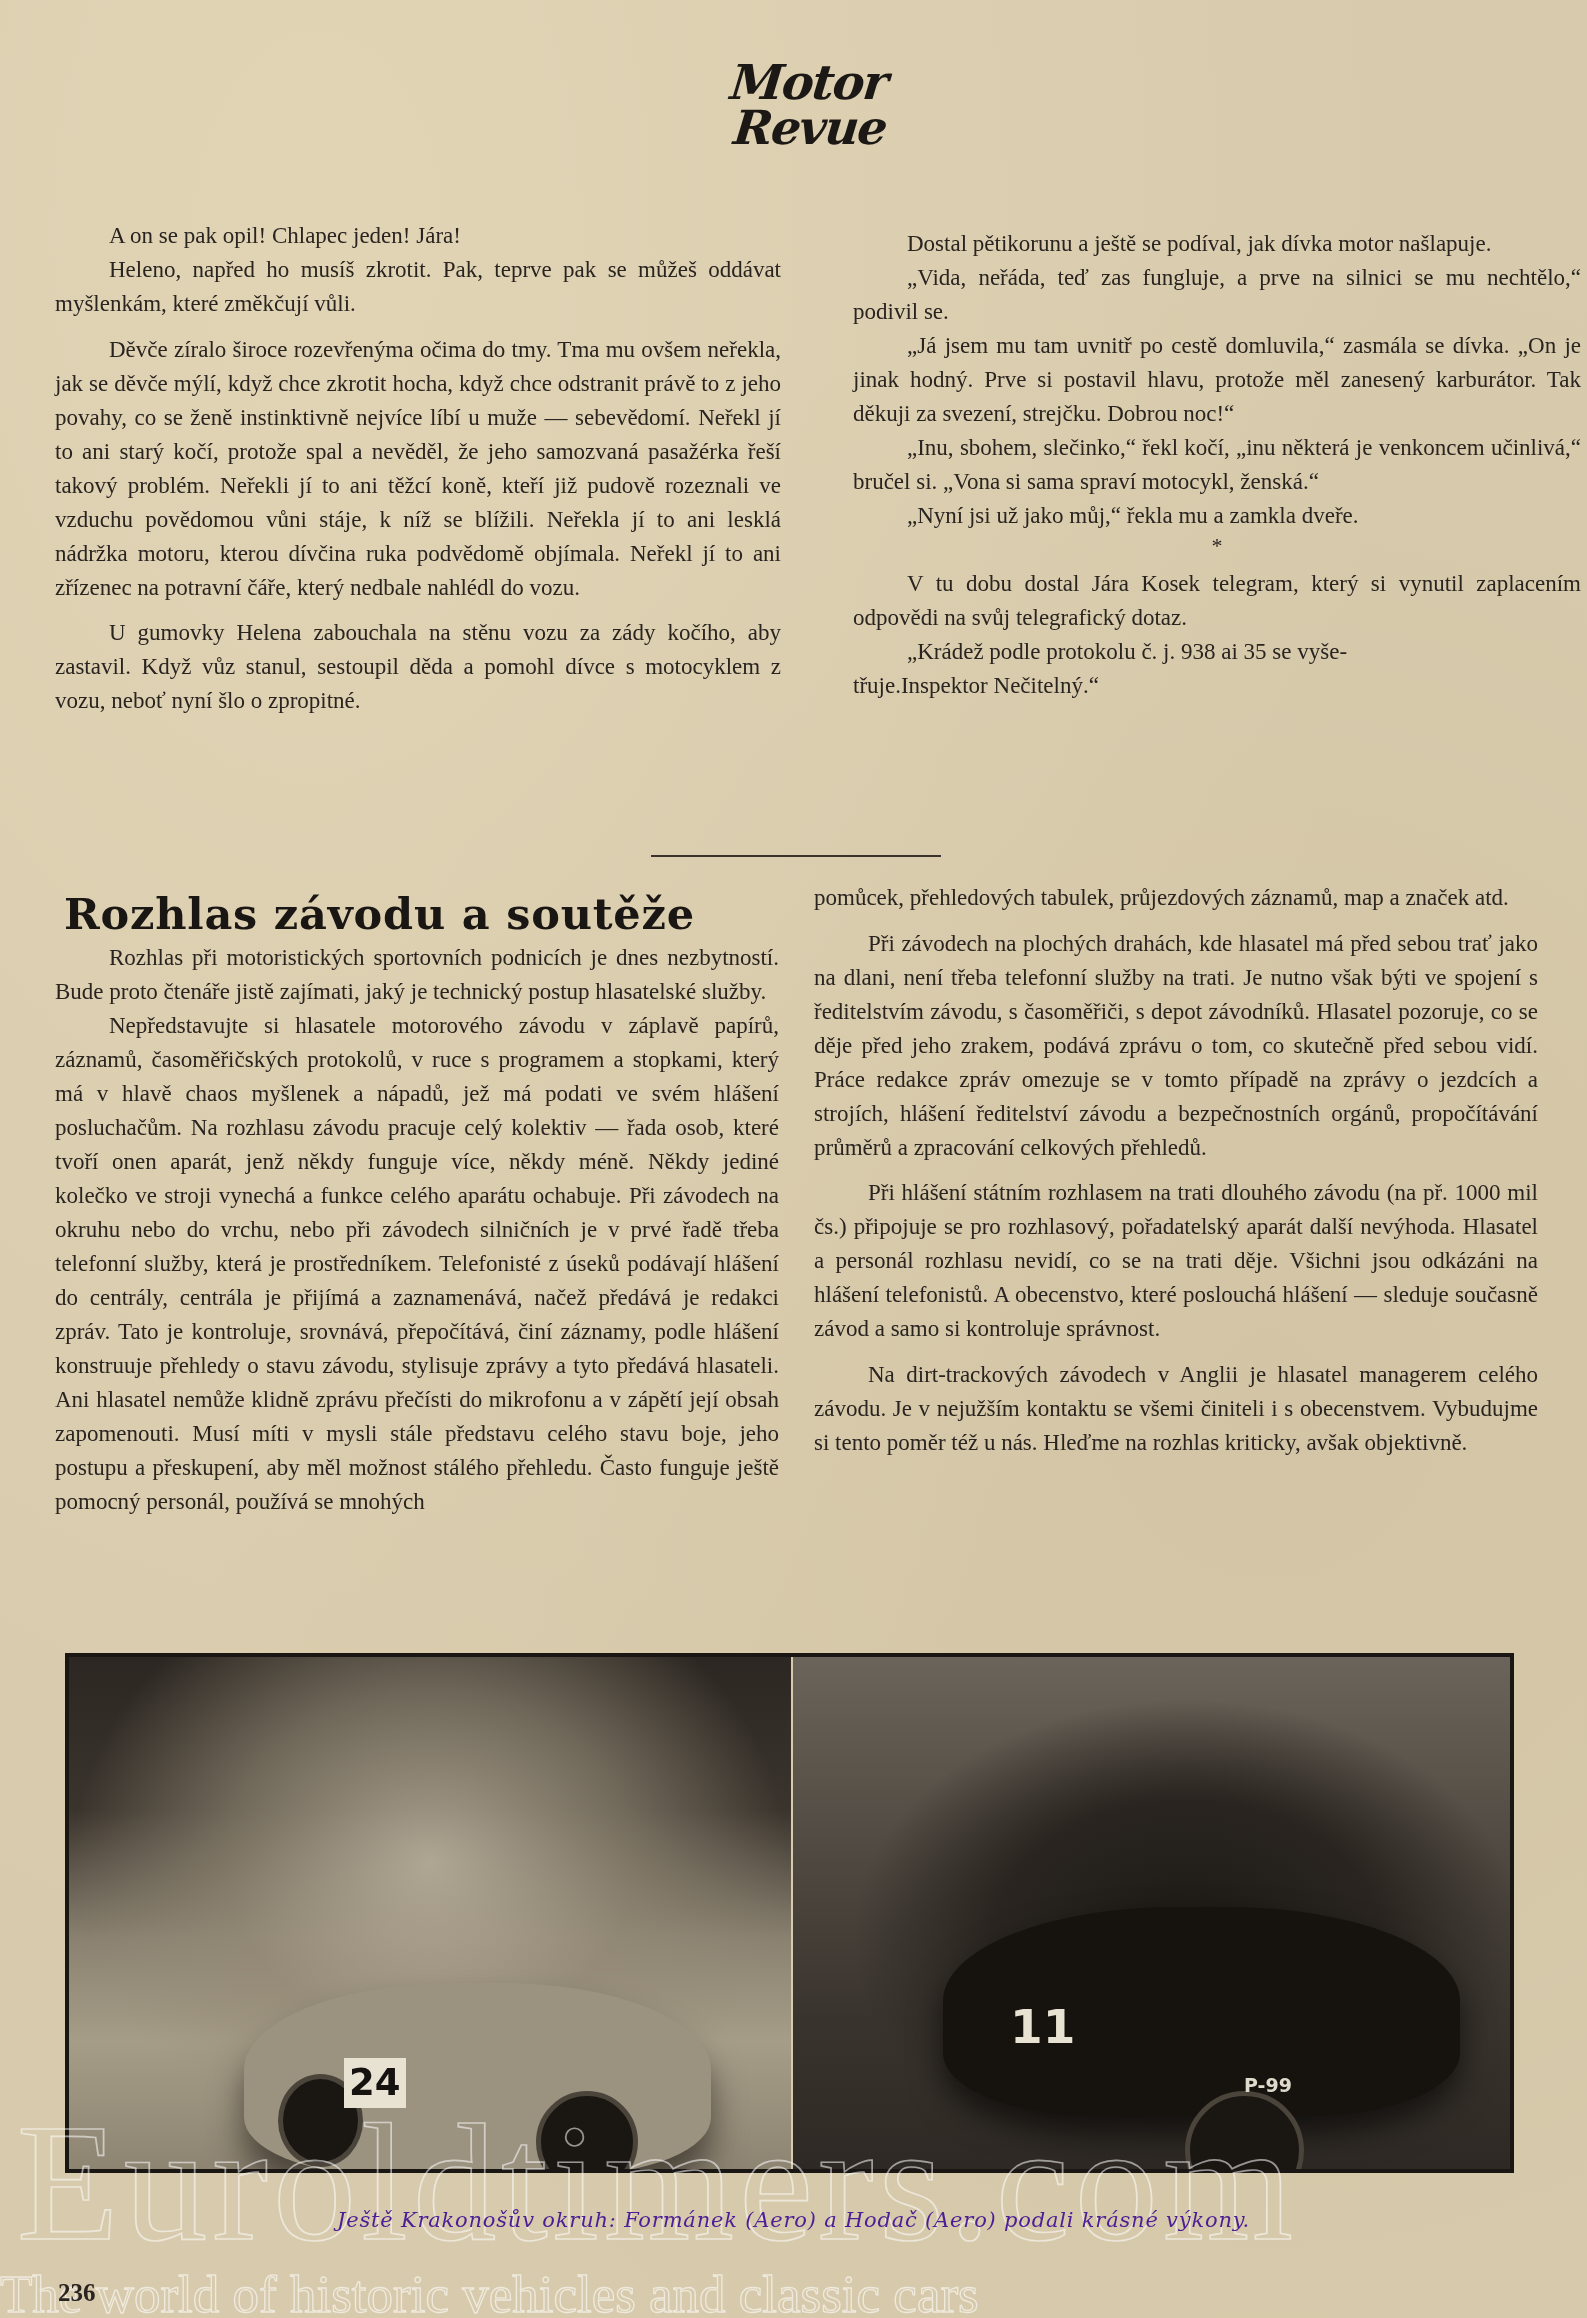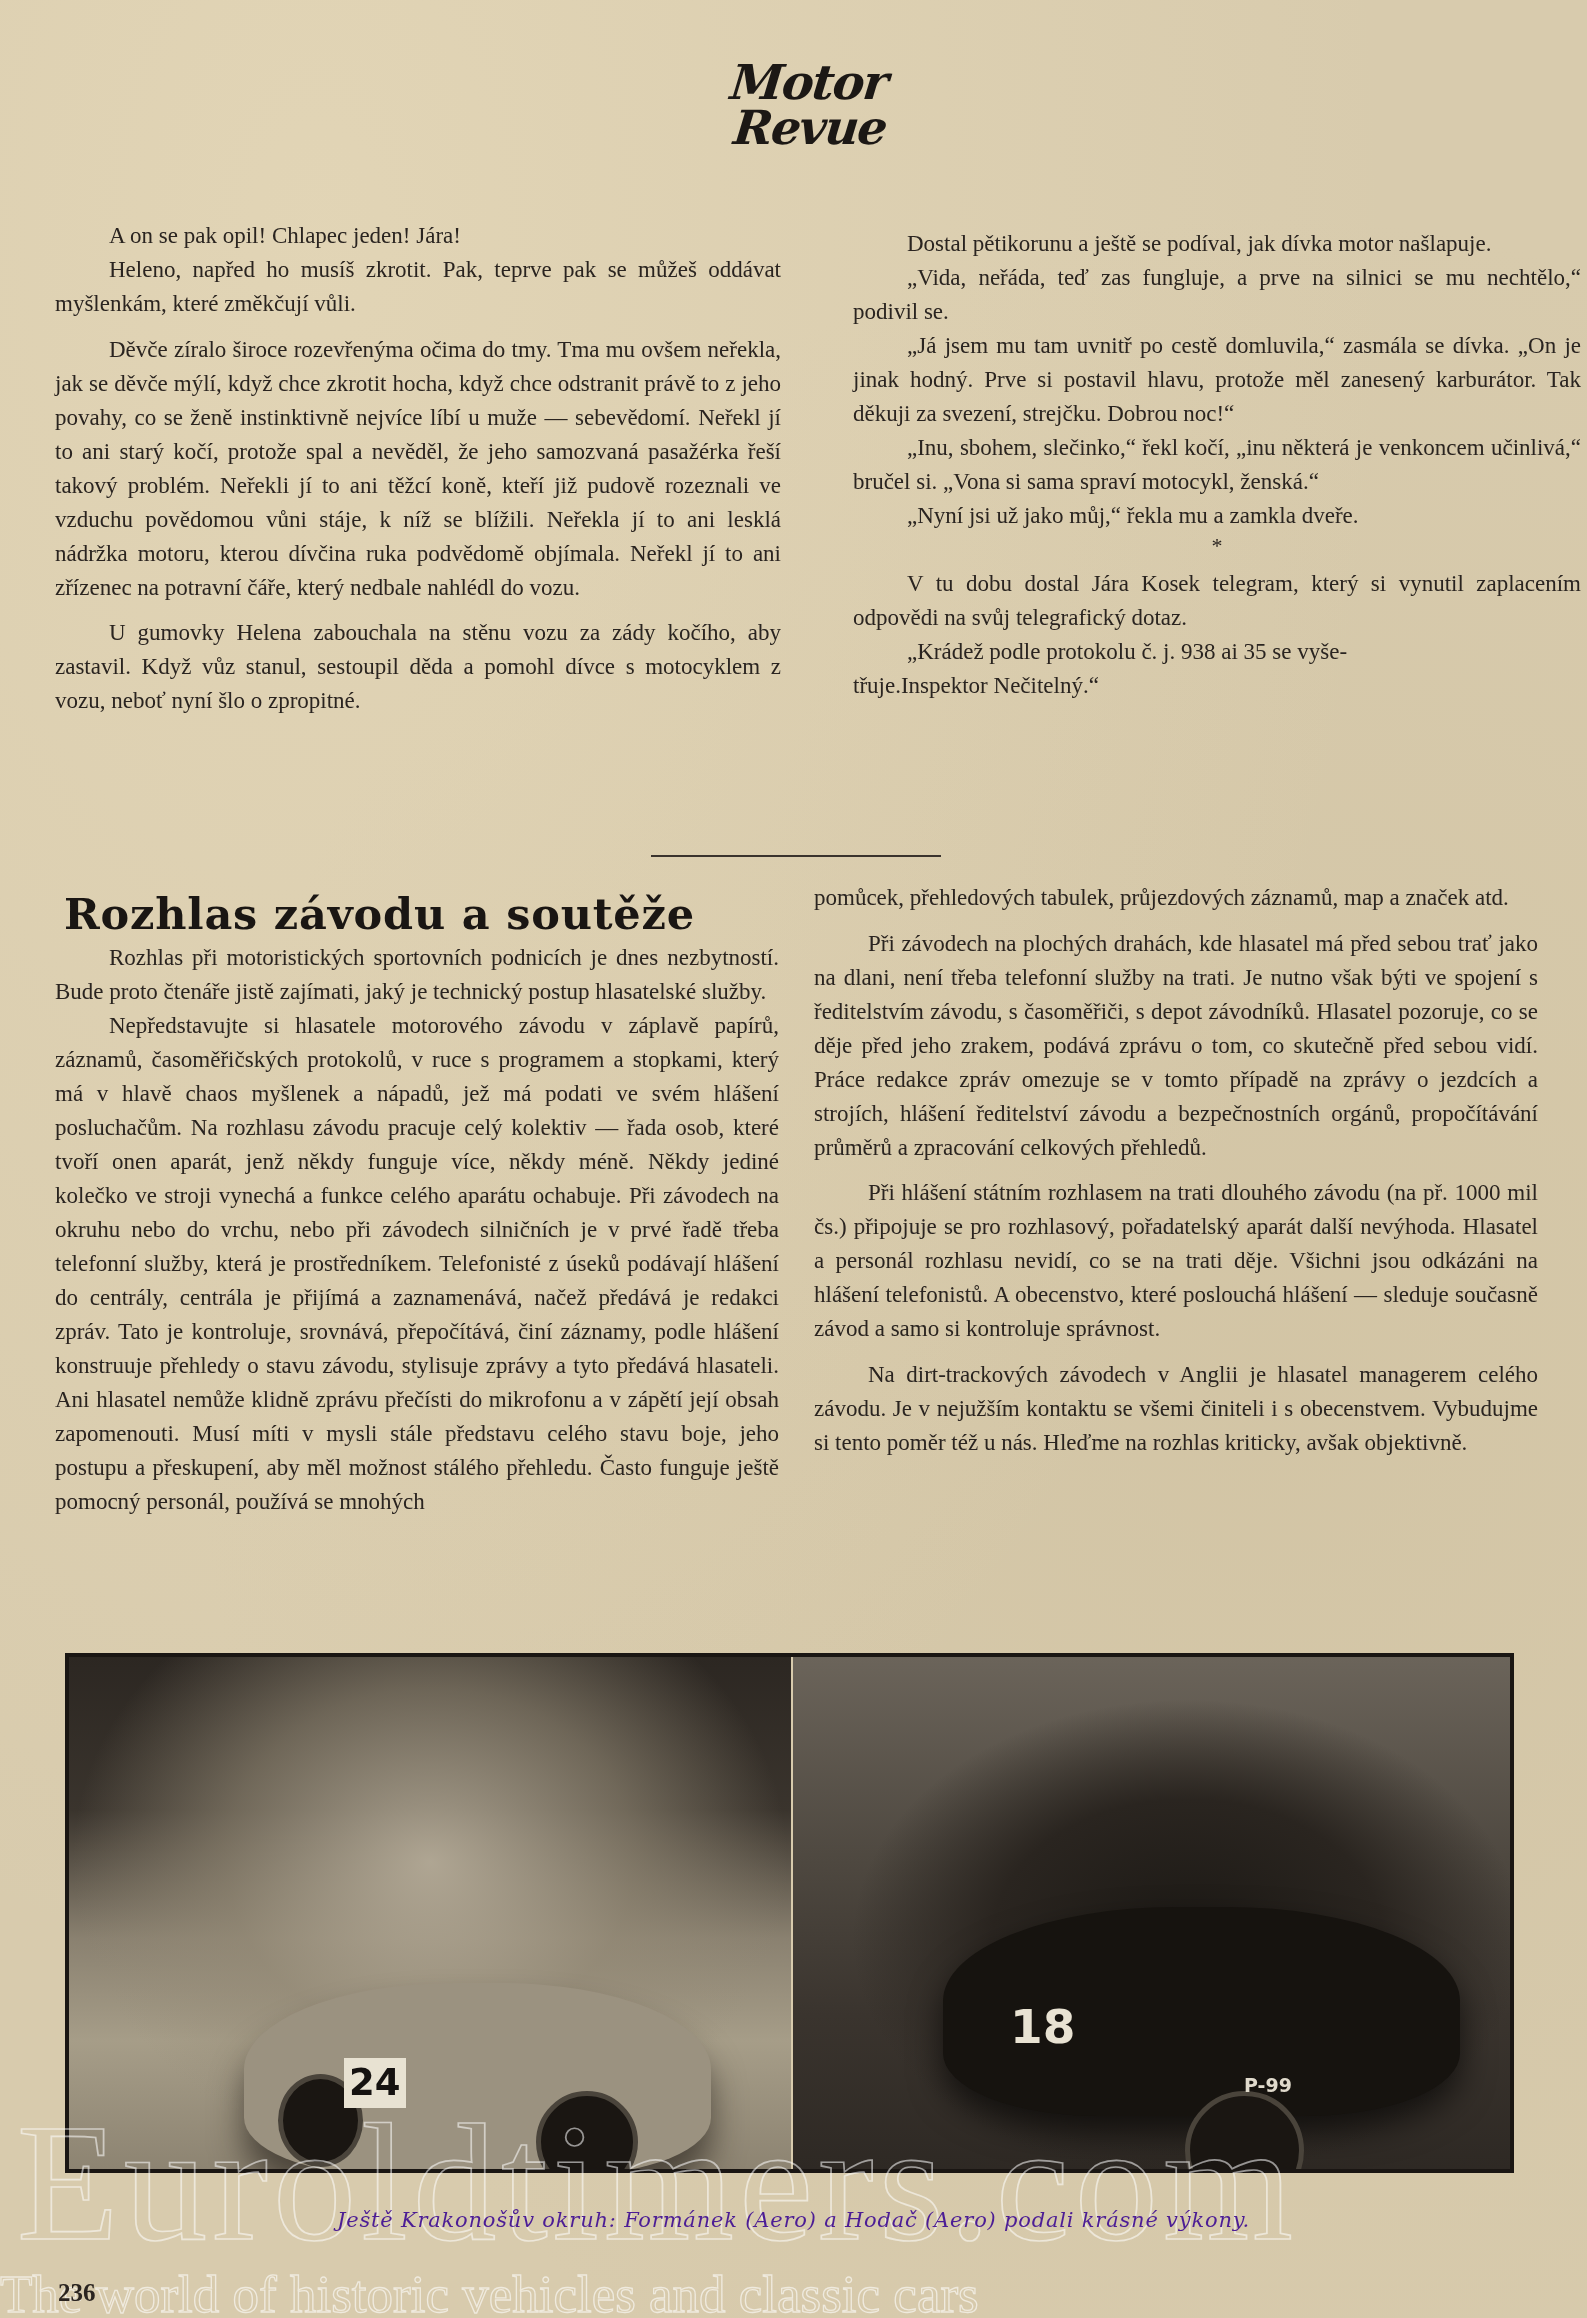--- a/index.html
+++ b/index.html
@@ -132,21 +132,21 @@
 <div class="photos">
   <div class="photo photo-left">
     <div class="car car-left"></div>
     <div class="wheel" style="left:467px;top:434px;width:92px;height:92px;"></div>
     <div class="wheel" style="left:209px;top:417px;width:75px;height:83px;"></div>
     <div class="race-number num-24">24</div>
   </div>
   <div class="photo photo-right">
     <div class="car car-right"></div>
     <div class="wheel" style="left:392px;top:434px;width:109px;height:109px;"></div>
-    <div class="race-number num-11">18</div>
+    <div class="race-number num-11">11</div>
     <div class="plate">P-99</div>
   </div>
 </div>
 
 <div class="watermark">Euroldtimers.com</div>
 
 <div class="caption">Ještě Krakonošův okruh: Formánek (Aero) a Hodač (Aero) podali krásné výkony.</div>
 
 <div class="watermark2">The world of historic vehicles and classic cars</div>
 <div class="page-number">236</div>

